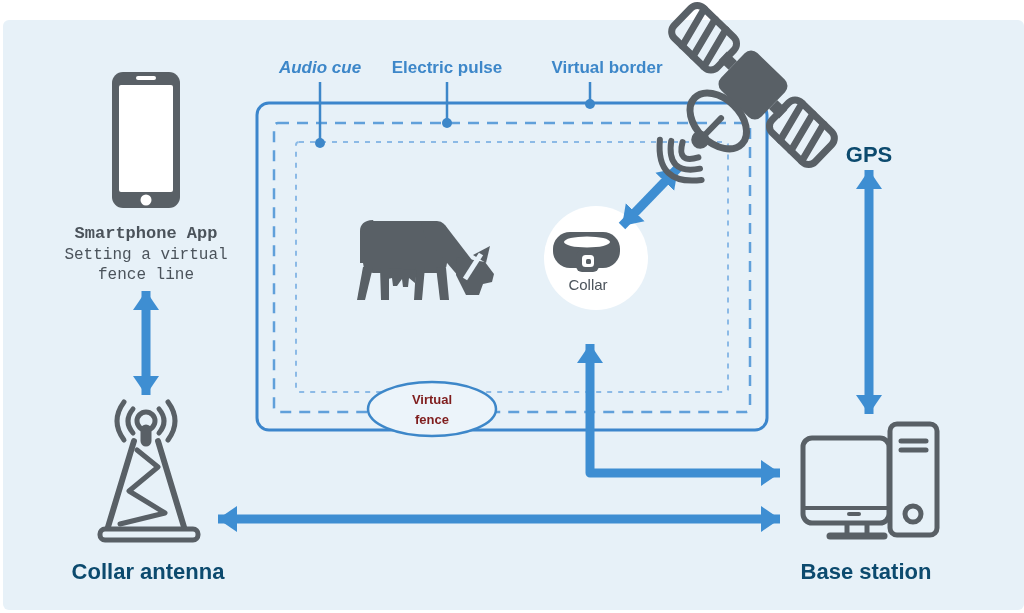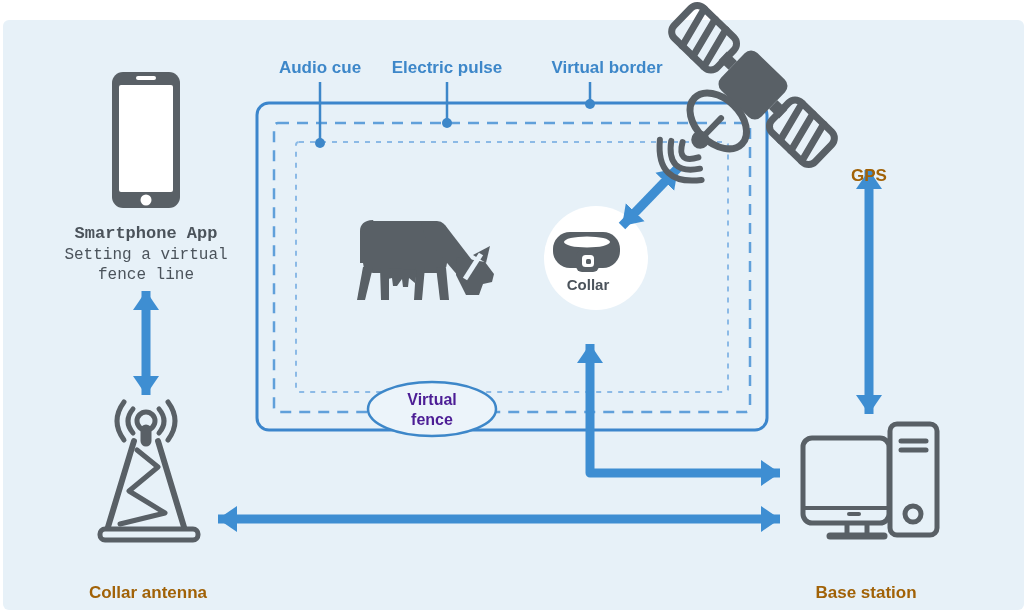--- a/index.html
+++ b/index.html
@@ -2,24 +2,24 @@
 <html><head>
 <meta charset="utf-8">
 <style>
   html,body{margin:0;padding:0;}
   body{font-family:"Liberation Sans",sans-serif;}
   .stage{position:relative;width:1024px;height:613px;background:#ffffff;overflow:hidden;}
   .panel{position:absolute;left:3px;top:20px;right:0;bottom:3px;background:#e7f1f8;border-radius:6px;}
   svg.gfx{position:absolute;left:0;top:0;}
   .txt{position:absolute;transform:translateX(-50%);white-space:nowrap;text-align:center;}
   .callout{color:#3d87c9;font-weight:700;font-size:17px;}
-  .dark-bold{color:#a16207;font-weight:700;font-size:17px;margin-top:24px;}
+  .dark-bold{color:#0c4a6e;font-weight:700;font-size:22px;}
   .dark-reg{color:#4b535b;font-weight:400;font-size:16px;line-height:20px;}
-  .collar-lbl{color:#4b535b;font-weight:700;font-size:15px;}
-  .badge-lbl{color:#4c1d95;font-weight:700;font-size:16px;line-height:20px;}
+  .collar-lbl{color:#4b535b;font-weight:400;font-size:15px;}
+  .badge-lbl{color:#7f1d1d;font-weight:700;font-size:13px;line-height:20px;}
   .phone-block{position:absolute;left:146px;top:223px;transform:translateX(-50%);text-align:center;font-family:Liberation Mono, monospace;}
   .phone-block .t{color:#4b535b;font-weight:700;font-size:17px;line-height:22px;}
 </style>
 </head>
 <body>
 
 <div class="stage">
   <div class="panel"></div>
 
   <svg class="gfx" width="1024" height="613" viewBox="0 0 1024 613">
@@ -130,21 +130,21 @@
       <circle cx="913" cy="514" r="8" stroke-width="5"></circle>
       <rect x="803" y="438" width="86" height="85" rx="9" stroke-width="5" fill="#e7f1f8"></rect>
       <line x1="805" y1="508" x2="887" y2="508" stroke-width="4"></line>
       <rect x="847" y="512" width="14" height="4" rx="2" fill="#596066" stroke="none"></rect>
       <line x1="847" y1="524" x2="847" y2="533" stroke-width="5"></line>
       <line x1="867" y1="524" x2="867" y2="533" stroke-width="5"></line>
       <line x1="830" y1="536" x2="884" y2="536" stroke-width="7"></line>
     </g>
   </svg>
 
-  <div class="txt callout" style="left:320px;top:58px;">Audio cue</div>
+  <div class="txt callout" style="left:320px;top:58px;font-style:italic;">Audio cue</div>
   <div class="txt callout" style="left:447px;top:58px;">Electric pulse</div>
   <div class="txt callout" style="left:607px;top:58px;">Virtual border</div>
 
   <div class="txt dark-bold" style="left:869px;top:142px;">GPS</div>
 
   <div class="phone-block">
     <div class="t">Smartphone App</div>
     <div class="dark-reg">Setting a virtual</div>
     <div class="dark-reg">fence line</div>
   </div>

